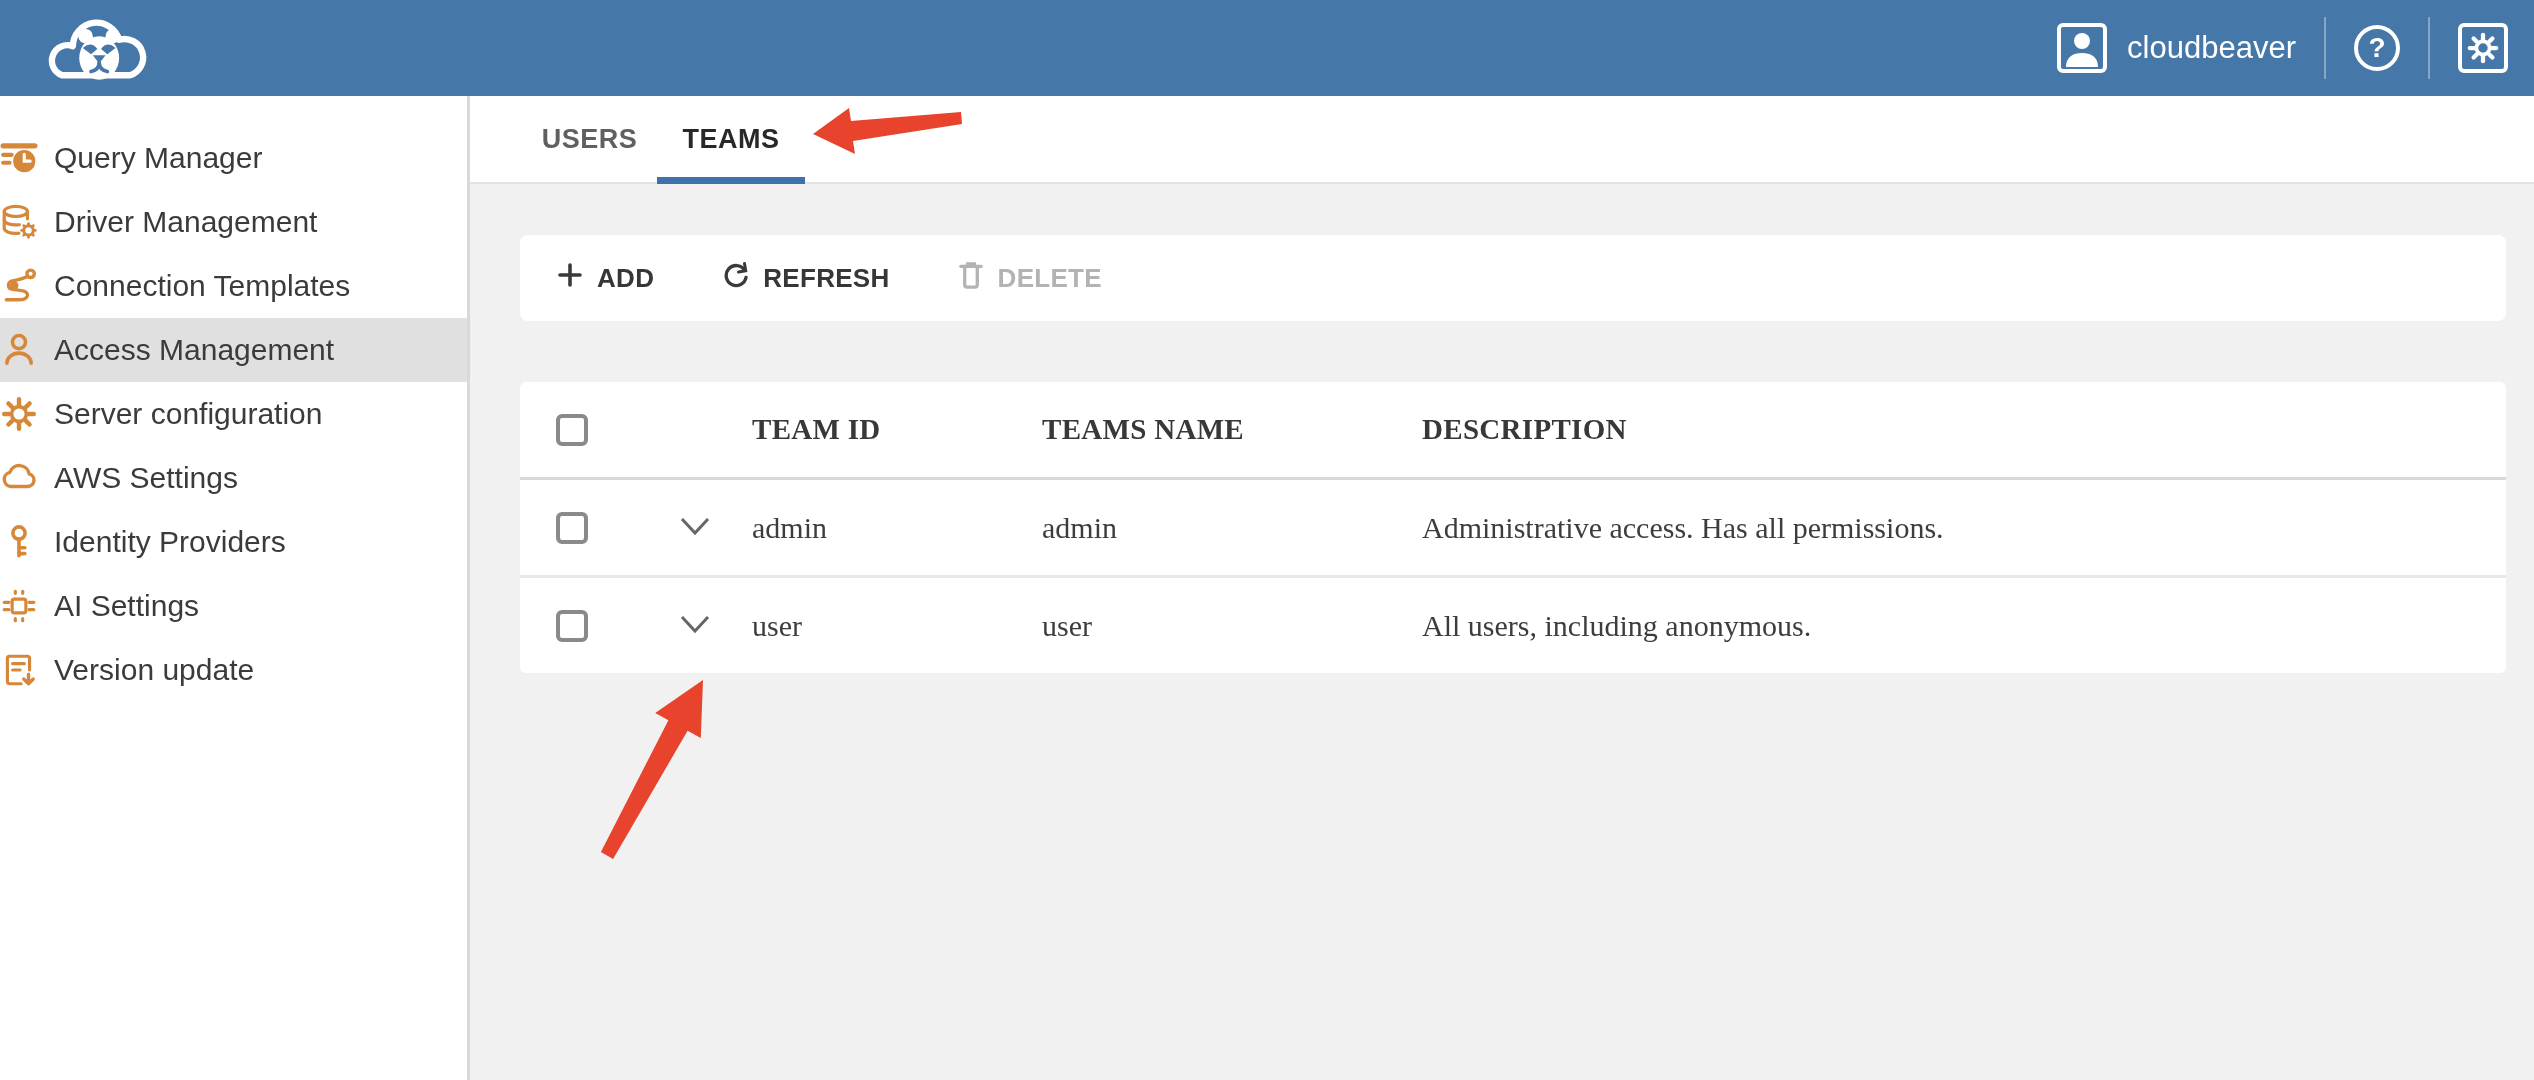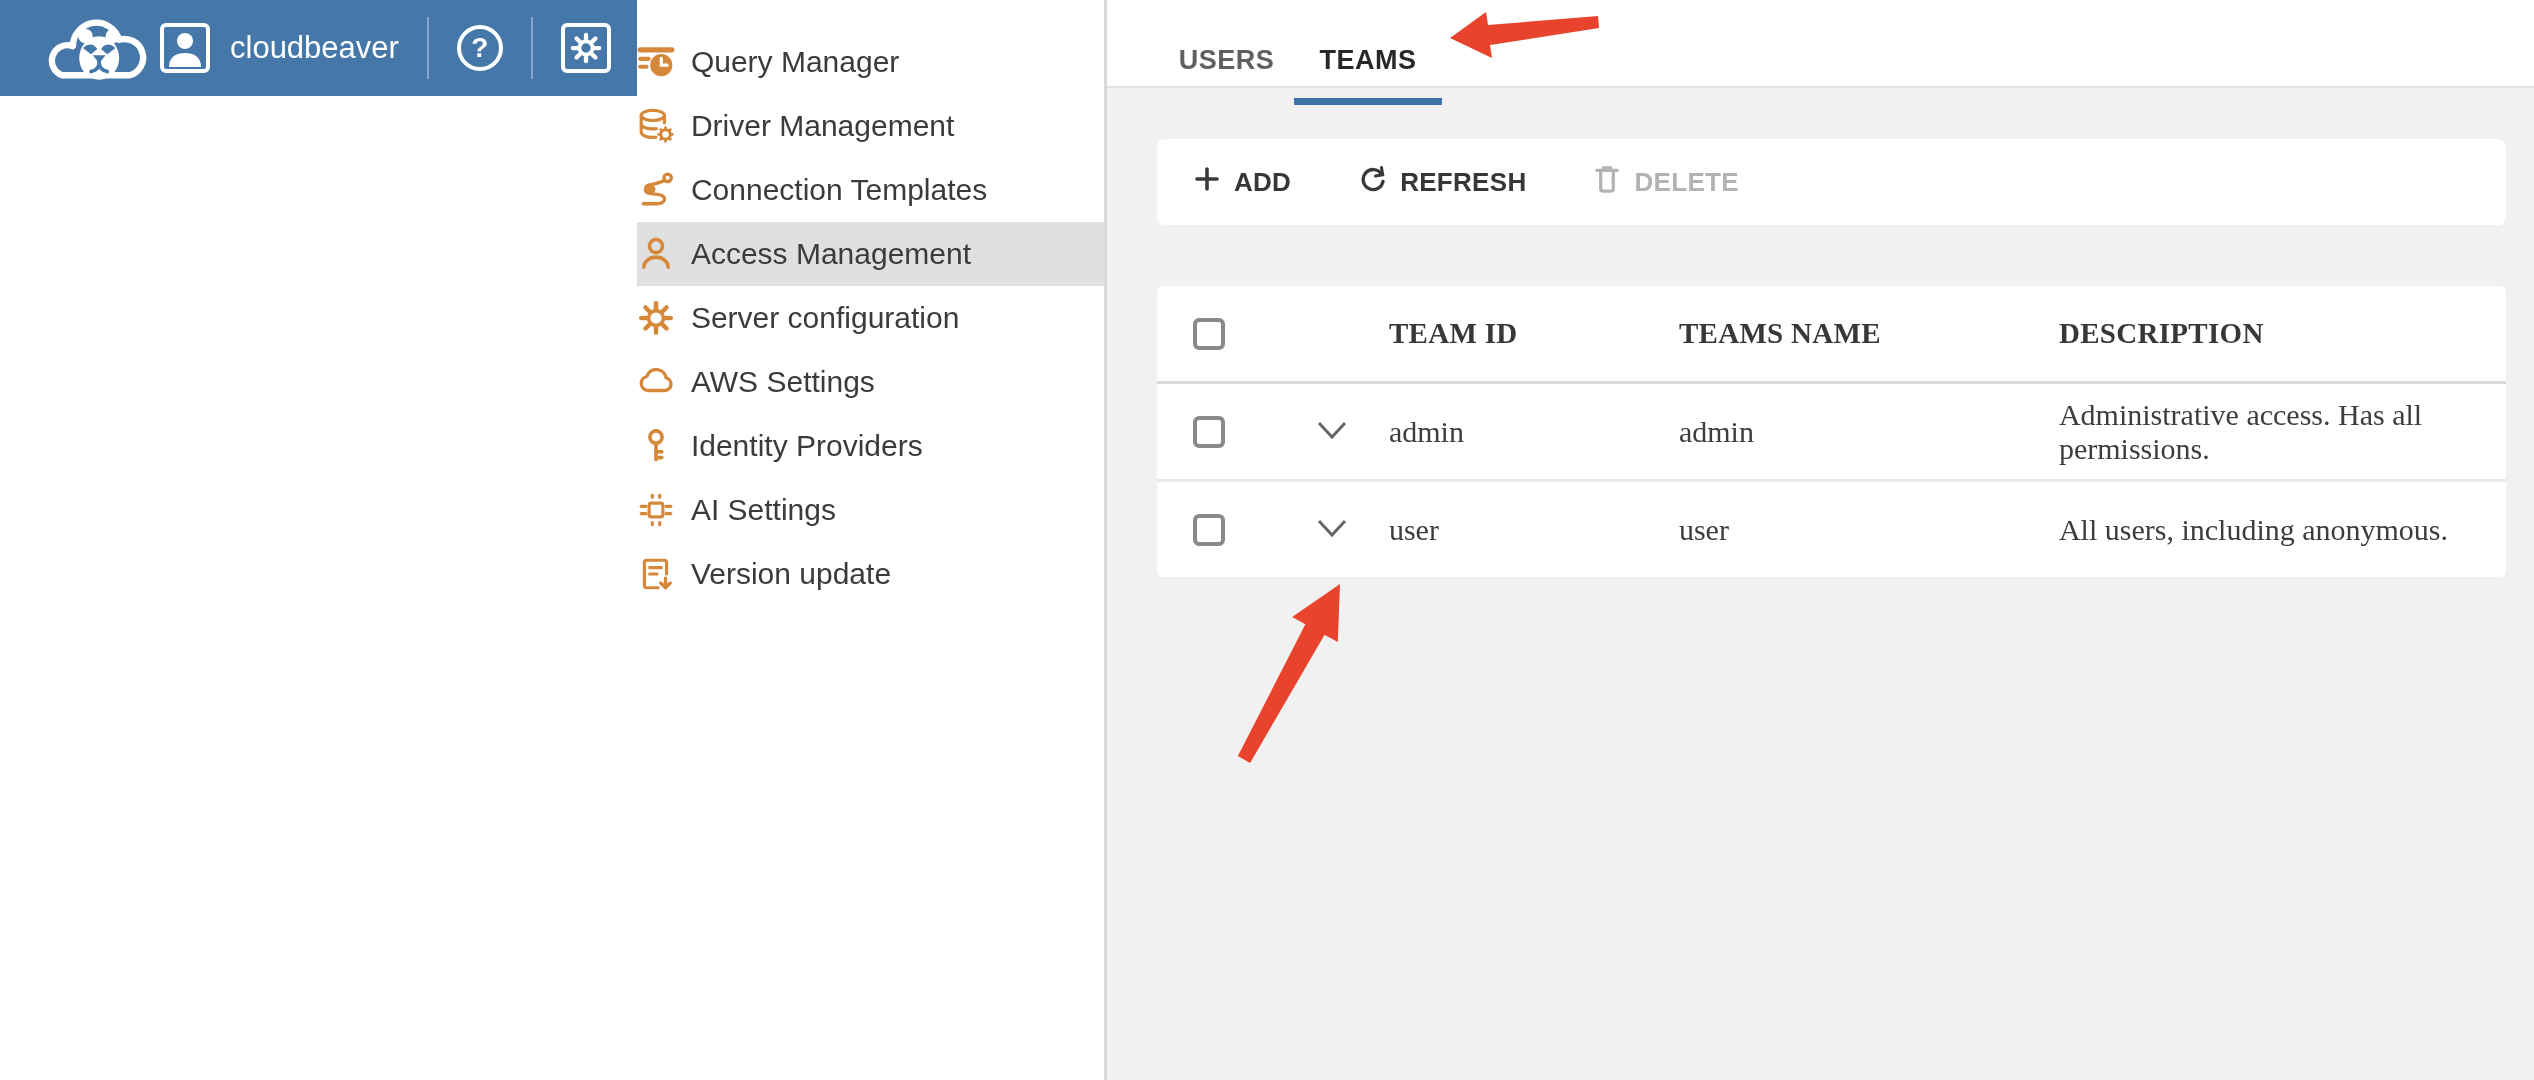--- a/index.html
+++ b/index.html
@@ -1,17 +1,17 @@
 <!DOCTYPE html>
 <html><head>
 <meta charset="utf-8">
 <style>
   html,body{margin:0;padding:0;background:#fff;}
   .page{width:2534px;height:1080px;font-family:"Liberation Sans",sans-serif;overflow:hidden;position:relative;
-        display:flex;}
+        display:flex;flex-direction:column;}
   
   .header{height:96px;background:#4577a9;display:flex;align-items:center;flex:none;}
   .logo{margin-left:42px;display:flex;align-items:center;}
   .header-right{margin-left:auto;display:flex;align-items:center;padding-right:26px;}
   .avatar-box{width:50px;height:50px;border:4px solid #fff;border-radius:6px;display:flex;align-items:center;
         justify-content:center;box-sizing:border-box;overflow:hidden;}
   .username{color:#fff;font-size:31px;margin-left:20px;}
   .hdr-sep{width:2px;height:62px;background:rgba(255,255,255,.35);margin:0 28px;}
   .help-circle{width:46px;height:46px;border:4px solid #fff;border-radius:50%;box-sizing:border-box;color:#fff;
         font-size:28px;font-weight:bold;display:flex;align-items:center;justify-content:center;}
@@ -21,21 +21,21 @@
   .layout{flex:1;display:flex;min-height:0;}
   .sidebar{width:470px;flex:none;background:#fff;border-right:3px solid #d9d9d9;padding-top:30px;box-sizing:border-box;}
   .side-item{height:64px;display:flex;align-items:center;cursor:default;}
   .side-item.selected{background:#e0e0e0;text-align:center;}
   .side-icon{width:38px;height:38px;flex:none;display:flex;align-items:center;justify-content:center;}
   .side-label{font-size:30px;color:#3b3b3b;margin-left:16px;white-space:nowrap;}
   
   .content{flex:1;background:#f1f1f1;position:relative;min-width:0;}
   .tabbar{height:86px;background:#fff;border-bottom:2px solid #e4e4e4;display:flex;padding-left:52px;box-sizing:content-box;}
   .tab{height:100%;display:flex;align-items:center;justify-content:center;font-size:27px;font-weight:bold;
-        letter-spacing:.5px;color:#606060;position:relative;margin-top:17px;}
+        letter-spacing:.5px;color:#606060;position:relative;}
   .tab.users{width:135px;}
   .tab.teams{width:148px;color:#282828;}
   .tab.teams::after{content:"";position:absolute;left:0;bottom:-2px;width:100%;height:7px;background:#3d73a8;}
   .toolbar{margin:51px 28px 0 50px;height:86px;background:#fff;border-radius:8px;display:flex;align-items:center;
         padding-left:37px;box-sizing:border-box;gap:68px;}
   .tbtn{display:flex;align-items:center;gap:14px;font-size:26px;font-weight:bold;letter-spacing:.3px;color:#373737;cursor:pointer;}
   .tbtn.disabled{color:#b3b3b3;cursor:default;}
   .table{margin:61px 28px 0 50px;background:#fff;border-radius:6px;overflow:hidden;}
   .trow{display:grid;grid-template-columns:118px 114px 290px 380px 1fr;align-items:center;height:95px;font-family:Liberation Serif, serif;}
   .trow.head{border-bottom:3px solid #d9d9d9;}

